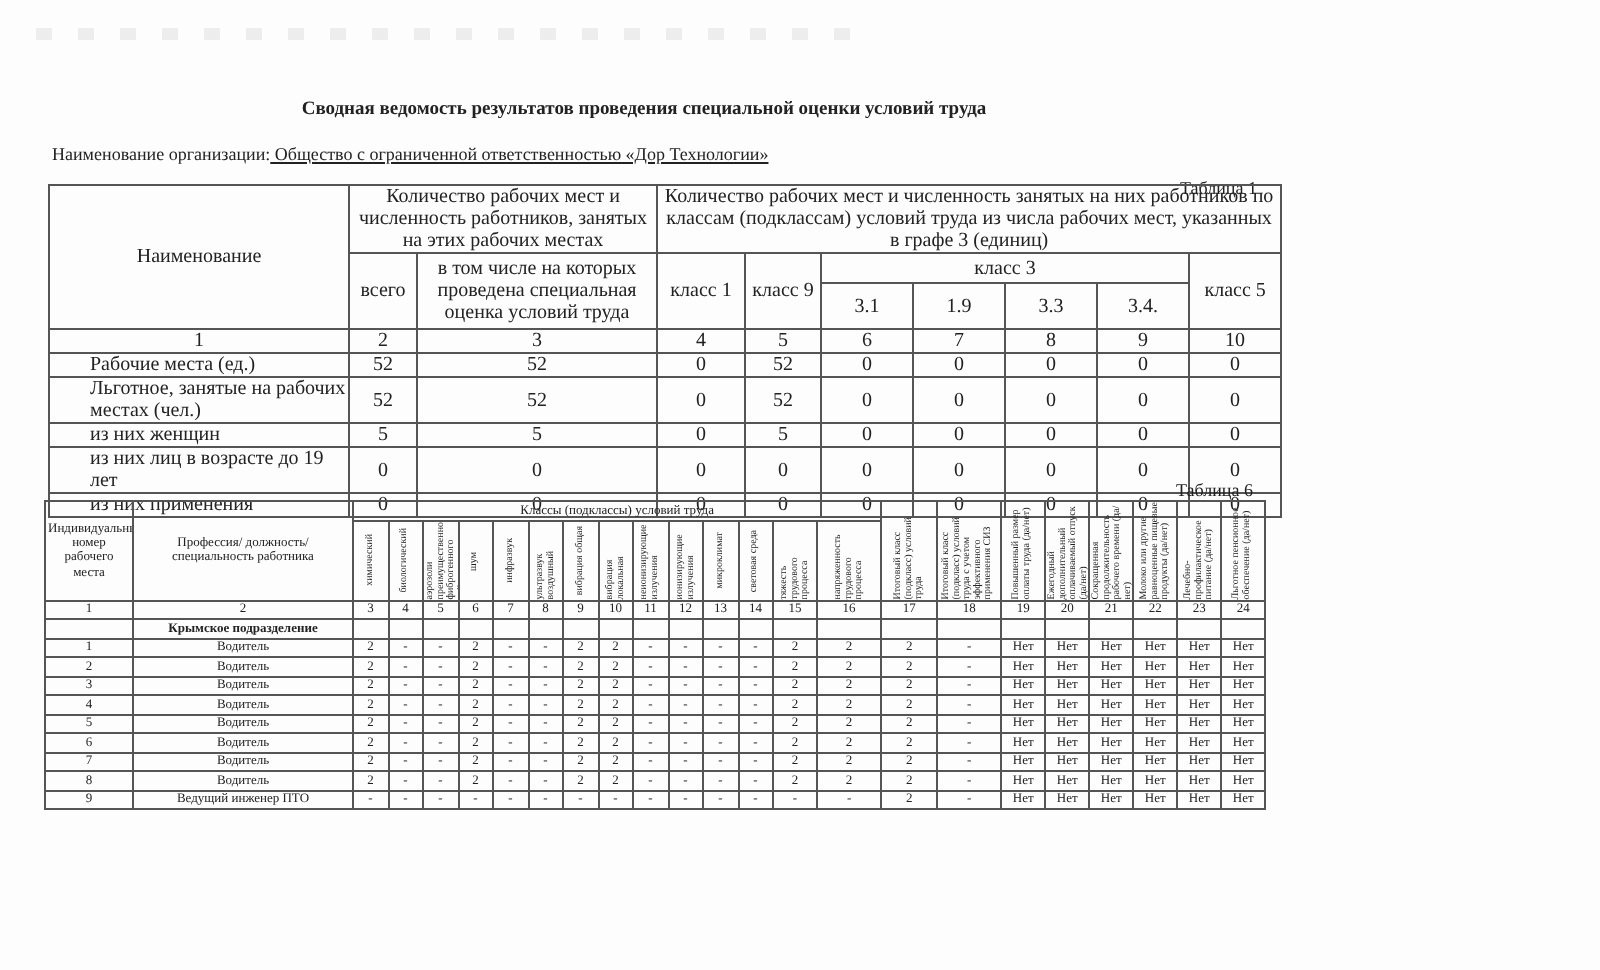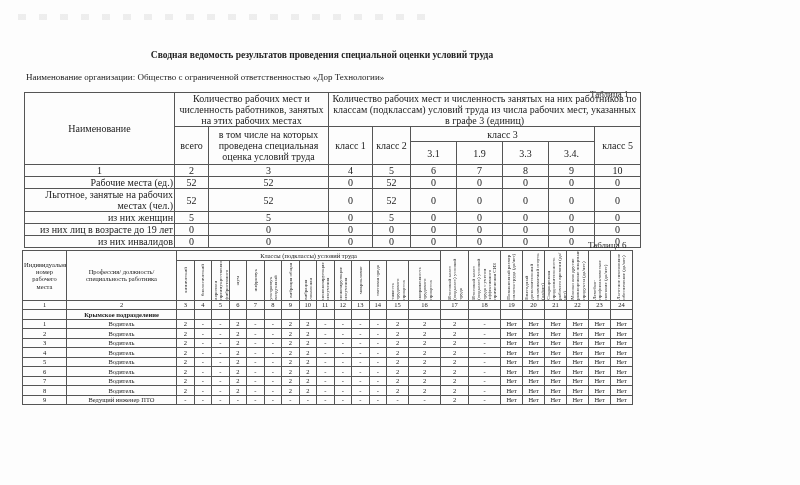--- a/index.html
+++ b/index.html
@@ -3,28 +3,28 @@
 <meta charset="utf-8">
 <style>
   html, body { margin:0; padding:0; background:#fdfdfd; }
   body { width:800px; height:485px; position:relative; overflow:hidden;
          font-family:"Liberation Serif", "DejaVu Serif", serif; color:#222; }
   .scan-marks { position:absolute; left:8px; top:14px; width:420px; height:6px;
     background:repeating-linear-gradient(90deg, transparent 0 10px, #e3e3e3 10px 18px, transparent 18px 21px); opacity:.6; }
   .title { position:absolute; left:0; width:644px; top:50px; text-align:center;
     font-weight:bold; font-size:9.5px; }
   .org { position:absolute; left:26px; top:72px; font-size:9px; }
-  .org .val { }
+  .org .val { text-decoration:underline; }
   .tcap { position:absolute; font-size:9px; }
   table { position:absolute; border-collapse:collapse; table-layout:fixed; }
   td, th { border:0.8px solid #555; font-weight:normal; text-align:center;
     vertical-align:middle; padding:0 1px; line-height:1.1; overflow:hidden; }
   #t1 { left:24px; top:92px; width:616px; font-size:10px; }
   #t1 td { height:9px; }
-  #t1 td.left { text-align:right; padding-left:4px; }
+  #t1 td.left { text-align:left; padding-left:20px; }
   #t2 { left:22px; top:250px; width:610px; font-size:6.5px; }
   #t2 td { height:8.5px; }
   .vert { writing-mode:vertical-rl; transform:rotate(180deg); font-size:5px;
     white-space:normal; text-align:left; max-height:78px; line-height:1.05; margin:0 auto; }
   .hdrrow td { height:84px; }
   .sect { font-weight:bold; }
 </style>
 </head>
 <body>
 
@@ -51,21 +51,21 @@
   <tbody>
       <tr>
     <td rowspan="3">Наименование</td>
     <td colspan="2" style="height:26px">Количество рабочих мест и численность работников, занятых на этих рабочих местах</td>
     <td colspan="7">Количество рабочих мест и численность занятых на них работников по классам (подклассам) условий труда из числа рабочих мест, указанных в графе 3 (единиц)</td>
   </tr>
   <tr>
     <td rowspan="2">всего</td>
     <td rowspan="2">в том числе на которых проведена специальная оценка условий труда</td>
     <td rowspan="2">класс 1</td>
-    <td rowspan="2">класс 2</td>
+    <td rowspan="2">класс 9</td>
     <td colspan="4" style="height:14px">класс 3</td>
     <td rowspan="2">класс 5</td>
   </tr>
   <tr>
     <td style="height:22px">3.1</td>
     <td>1.9</td>
     <td>3.3</td>
     <td>3.4.</td>
   </tr>
   <tr id="t1-nums">
@@ -124,21 +124,21 @@
         <td>0</td>
         <td>0</td>
         <td>0</td>
         <td>0</td>
         <td>0</td>
         <td>0</td>
         <td>0</td>
         <td>0</td>
       </tr>
       <tr>
-        <td class="left">из них инвалидов</td>
+        <td class="left">из них применения</td>
         <td>0</td>
         <td>0</td>
         <td>0</td>
         <td>0</td>
         <td>0</td>
         <td>0</td>
         <td>0</td>
         <td>0</td>
         <td>0</td>
       </tr>

